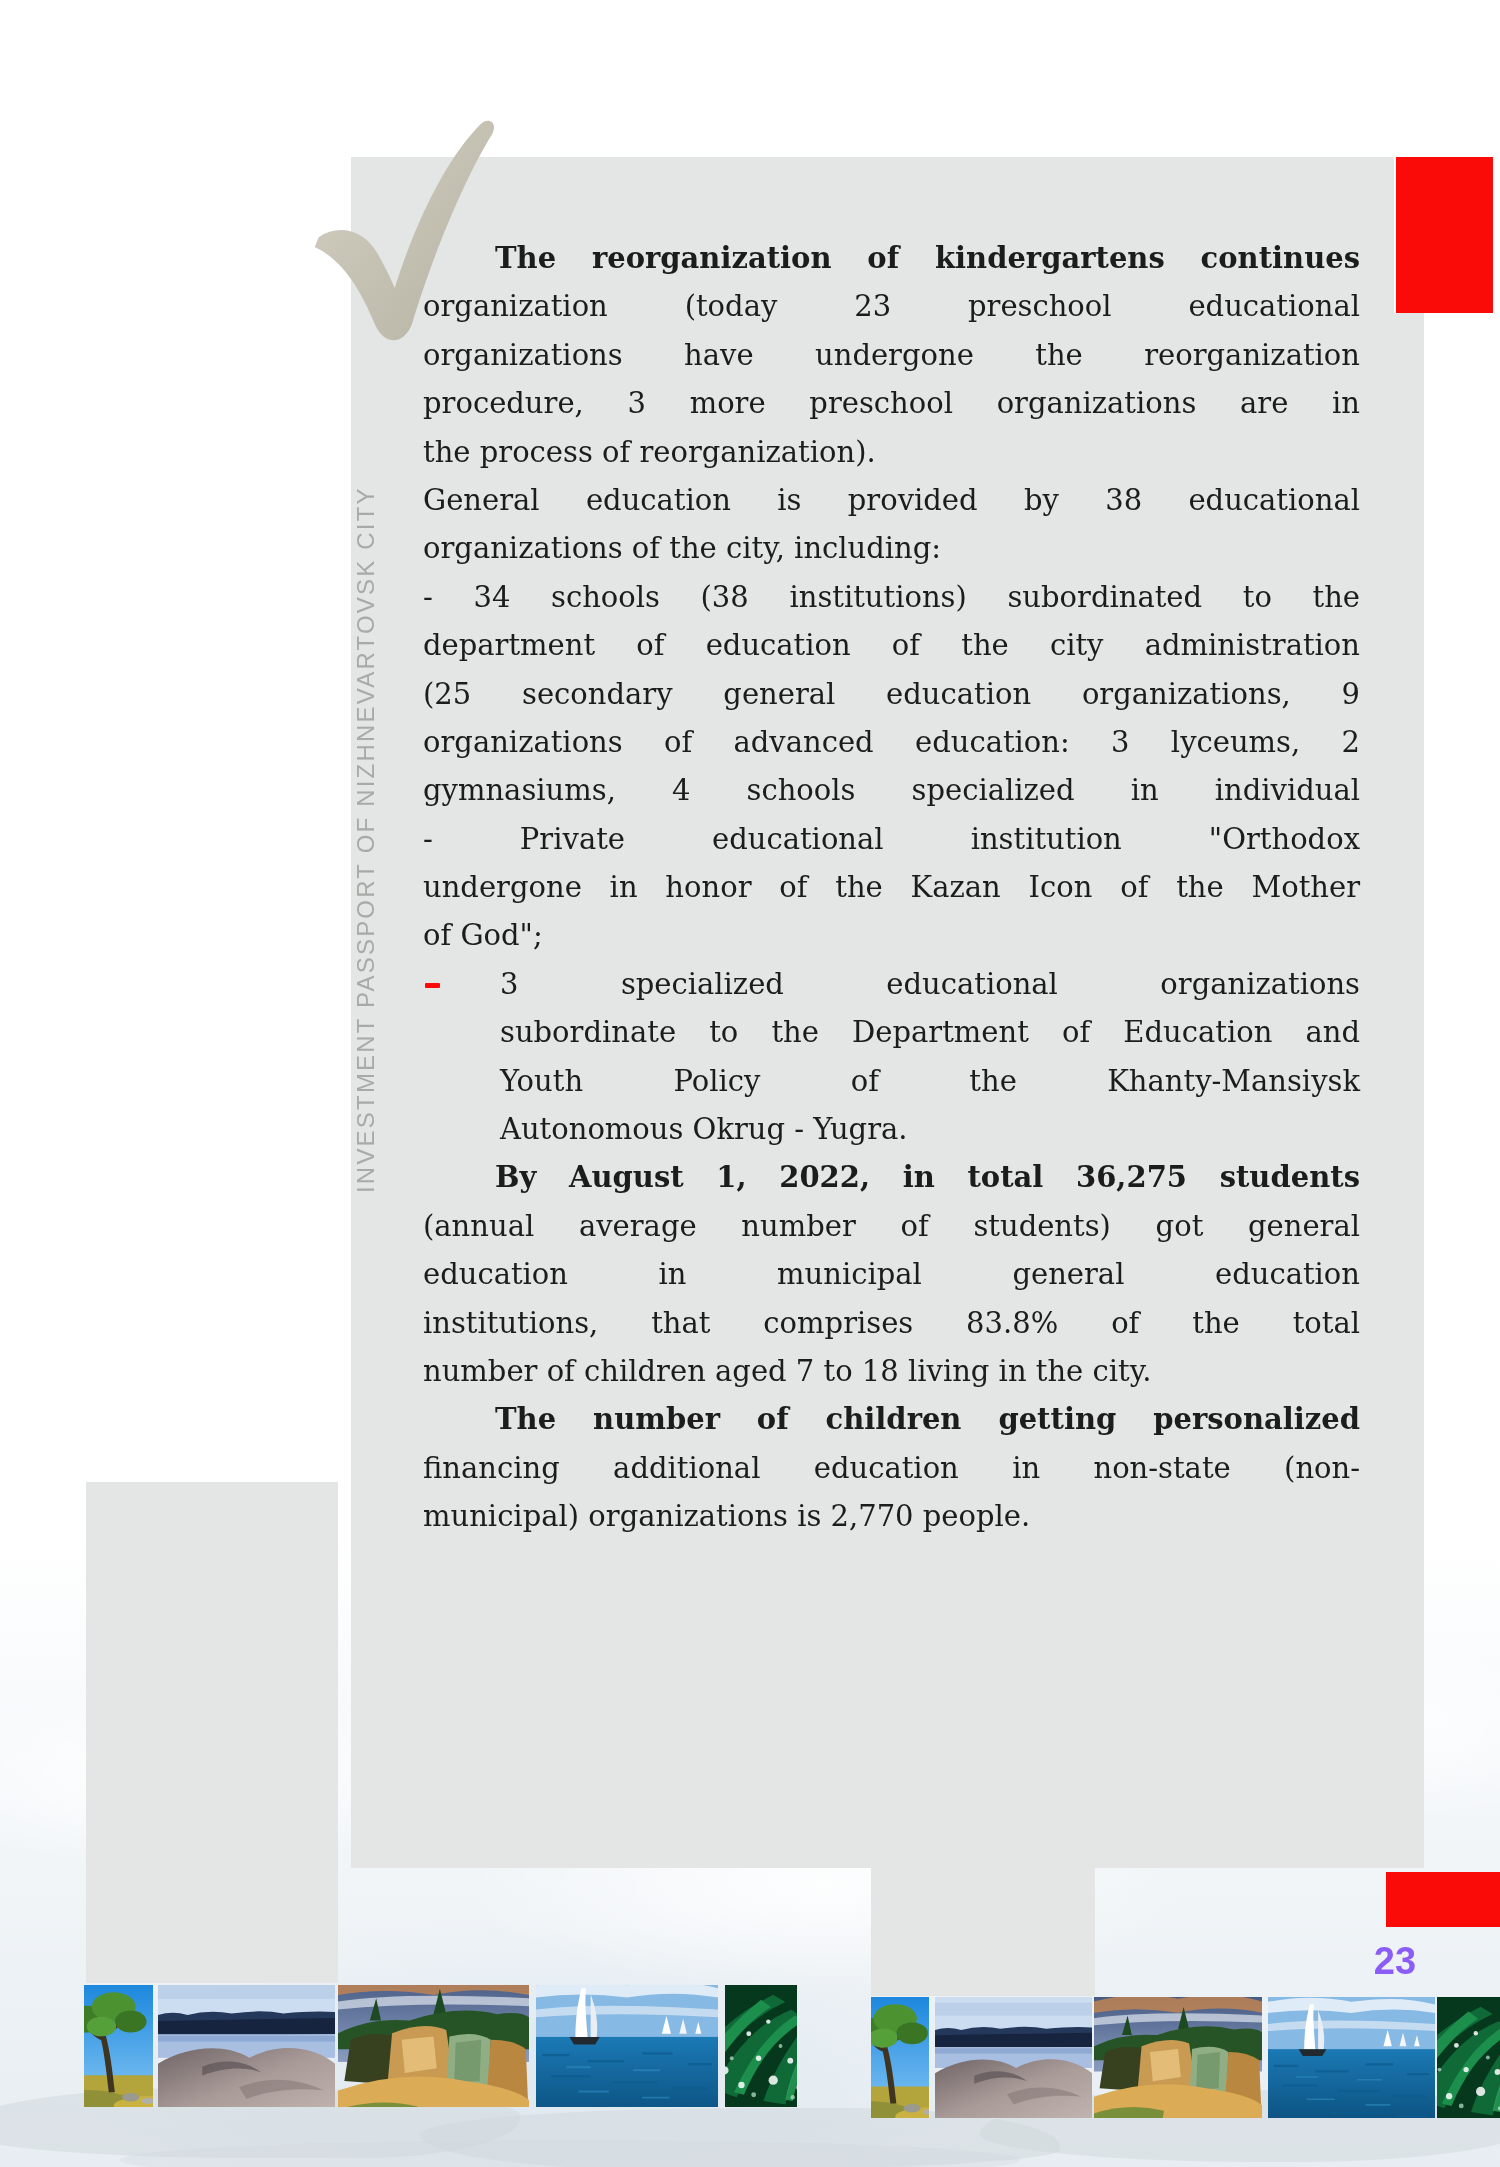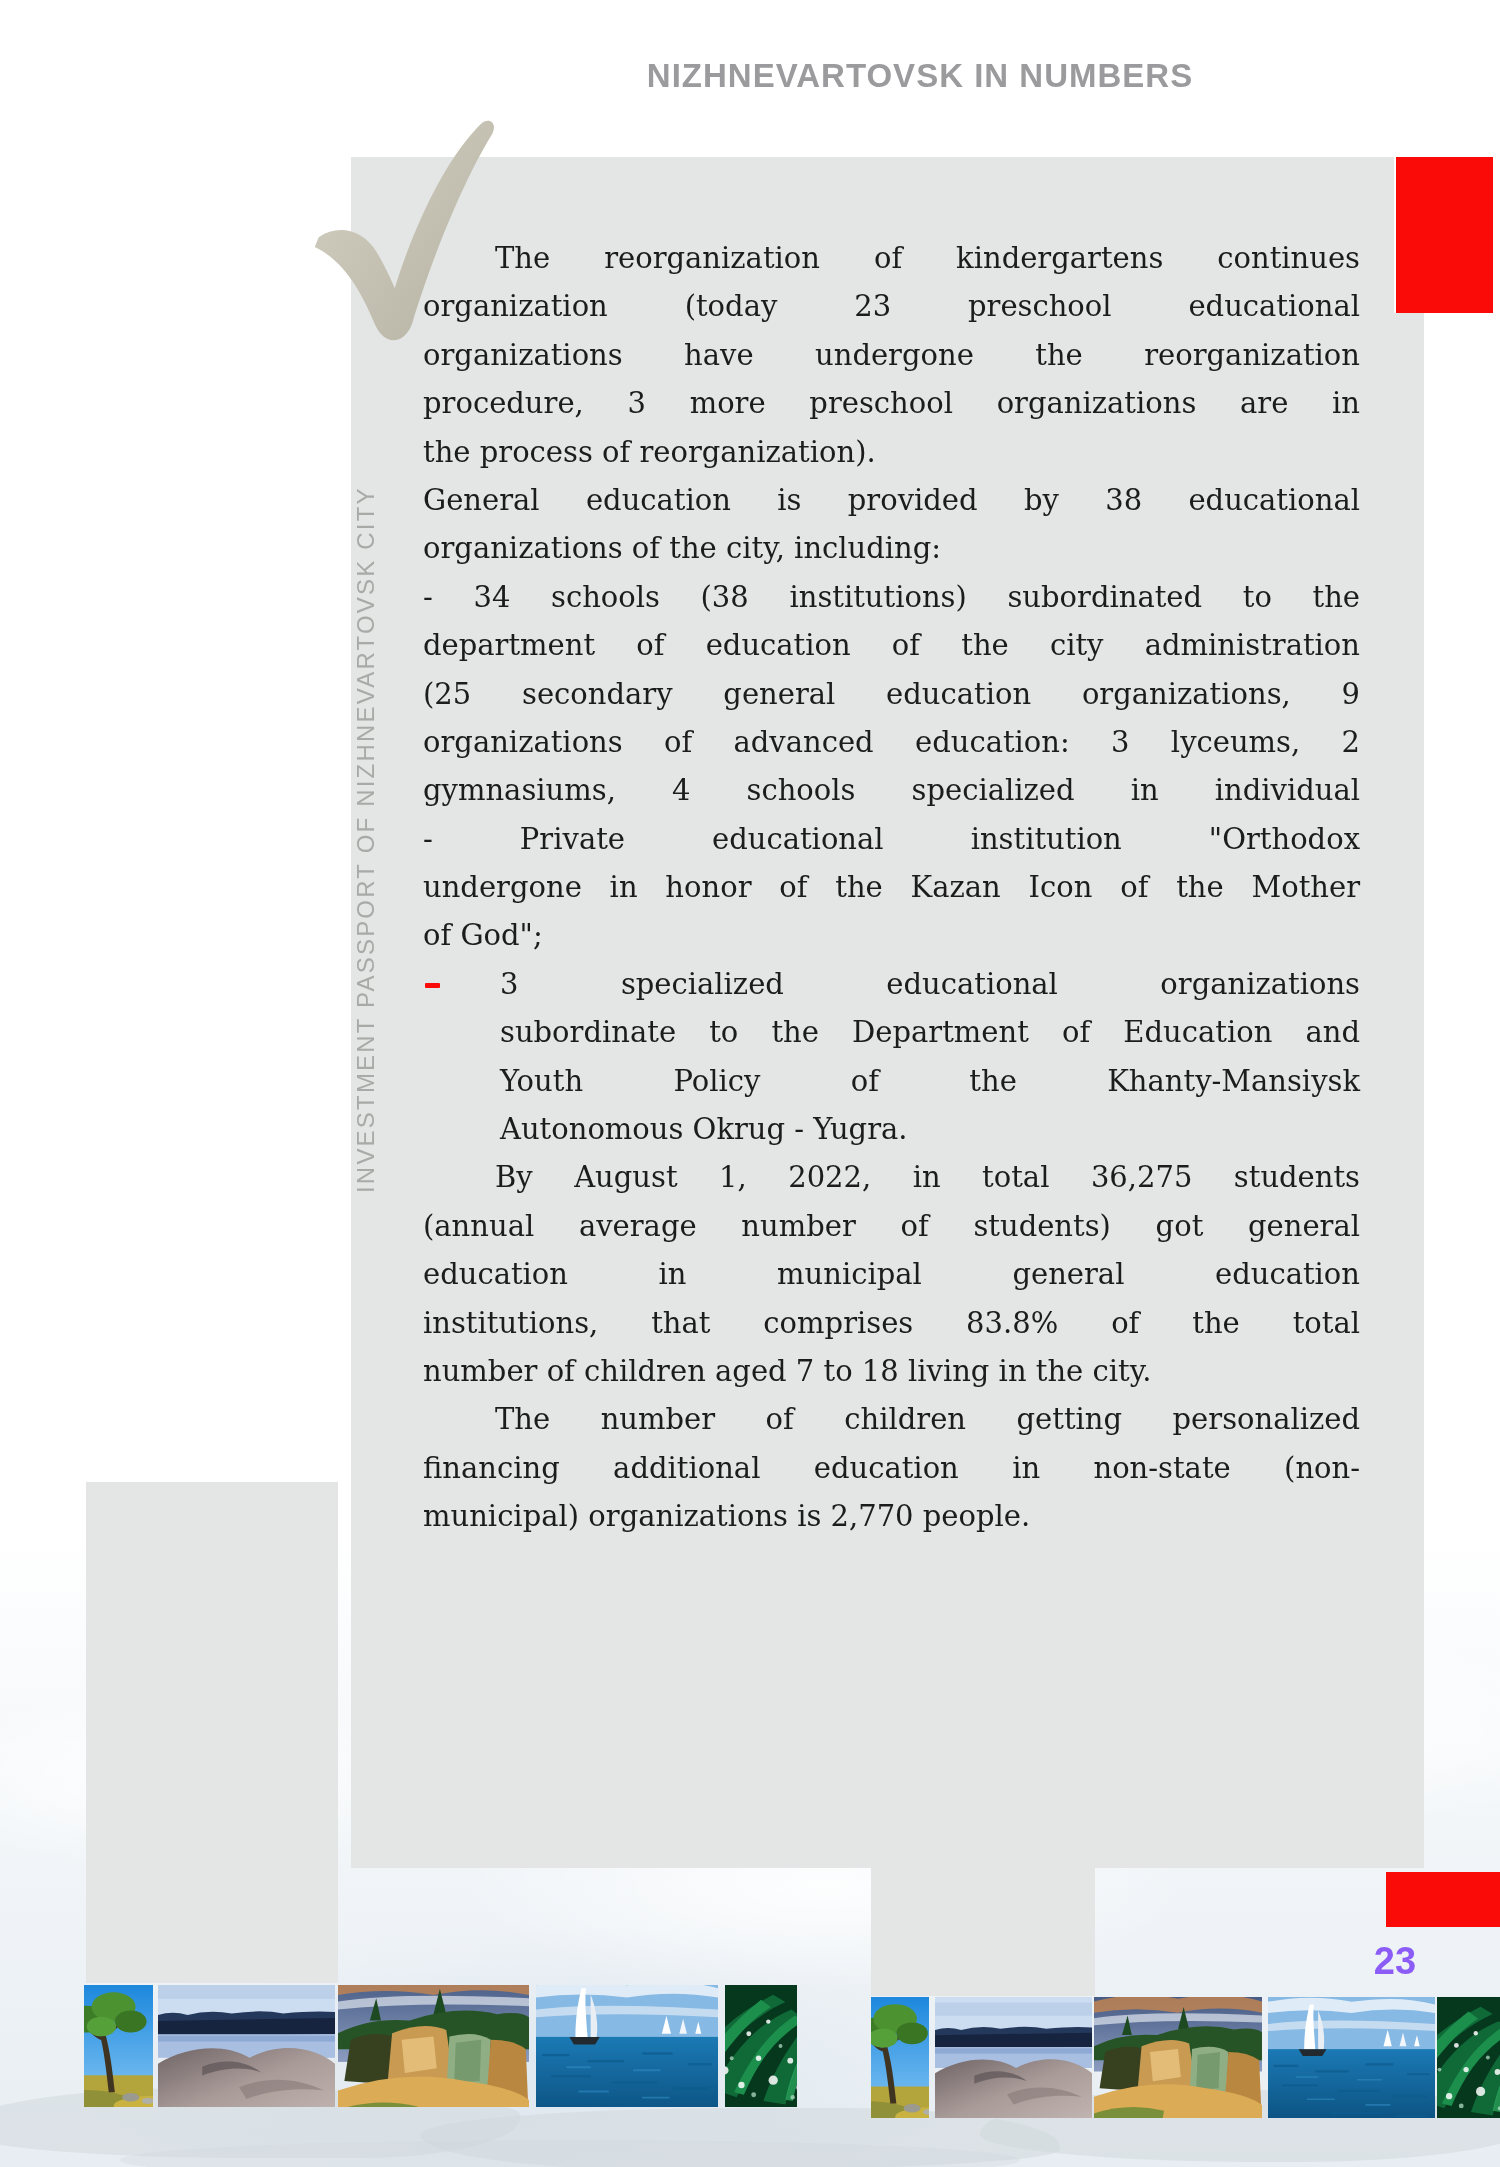--- a/index.html
+++ b/index.html
@@ -43,21 +43,21 @@
     position:absolute;left:423px;top:234px;width:937px;
     font-family:"DejaVu Serif","Liberation Serif",serif;
     font-size:29px;color:#1c1c1c;
   }
   .line{
     height:48.4px;line-height:48.4px;
     text-align:justify;text-align-last:justify;
     white-space:normal;overflow:visible;
   }
   .line.para-end{text-align-last:left;}
-  .line.indent{padding-left:72px;}
+  .line.indent{padding-left:72px;font-weight:bold;}
   .line.hang{padding-left:77px;position:relative;}
   .red-dash{
     position:absolute;left:2px;top:23px;width:15px;height:5px;
     border-radius:1px;
   }
   
   #page-number{
     position:absolute;left:1350px;top:1940px;width:90px;
     text-align:center;font-weight:bold;font-size:38px;color:#8b5cf6;
   }
@@ -78,21 +78,20 @@
   <div class="map-blob" style="left:980px;top:2090px;width:560px;height:72px;border-radius:40% 60% 45% 55%/65% 35% 60% 40%;"></div>
   <div class="map-blob" style="left:120px;top:2140px;width:900px;height:40px;opacity:.35;border-radius:50%;"></div>
 
   <div id="panels">
       <div class="gray-panel" style="left: 351px; top: 157px; width: 1043px; height: 1711px; background: rgb(227, 230, 228);"></div>
       <div class="gray-panel" style="left: 1394px; top: 313px; width: 30px; height: 1555px; background: rgb(227, 230, 228);"></div>
       <div class="gray-panel" style="left: 871px; top: 1868px; width: 224px; height: 128px; background: rgb(227, 230, 228);"></div>
       <div class="gray-panel" style="left: 86px; top: 1482px; width: 252px; height: 501px; background: rgb(227, 230, 228);"></div>
     </div>
 
-  <div id="header-title" style="color: rgb(155, 155, 157);">NIZHNEVARTOVSK IN NUMBERS</div>
 
   <div id="checkmark">
     <svg viewBox="0 0 100 115" width="195" height="225">
       <defs>
         <linearGradient id="chk" x1="0" y1="0" x2="1" y2="1">
           <stop offset="0" stop-color="#d3cfc2"></stop>
           <stop offset="1" stop-color="#b7b3a3"></stop>
         </linearGradient>
       </defs>
       <path d="M7,61 C17,54 30,57 37,69 C40,74 43,80 46,87

